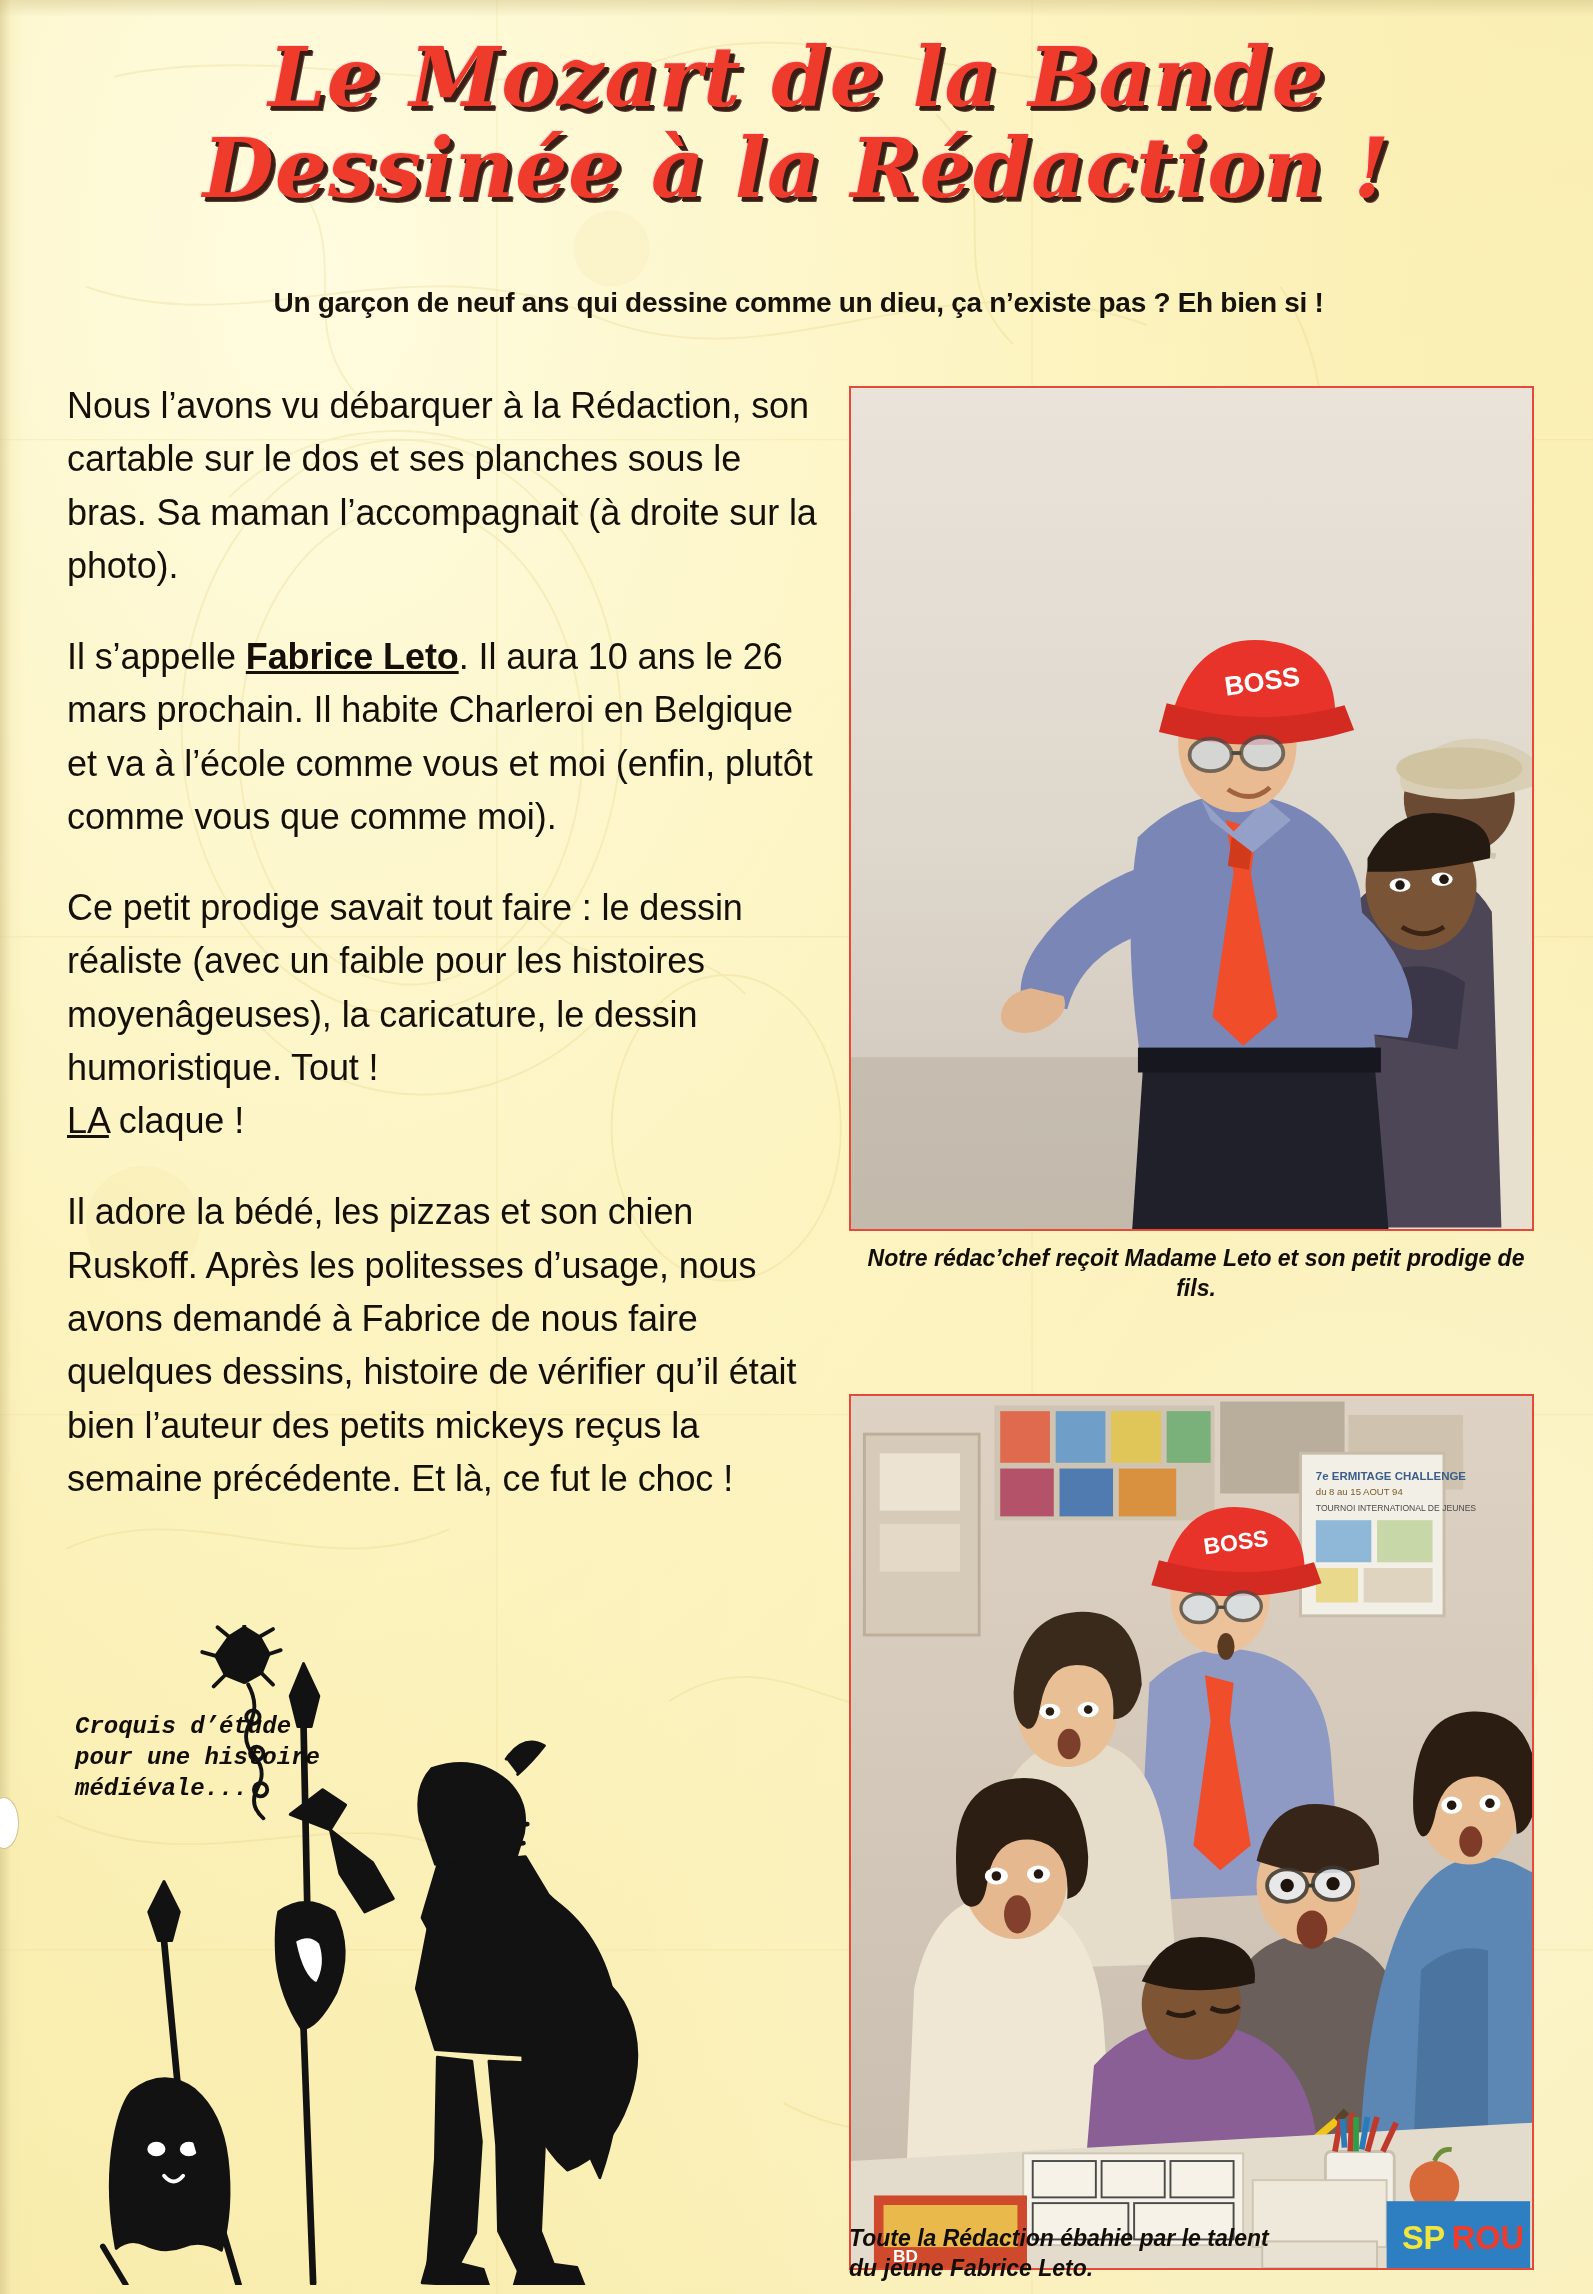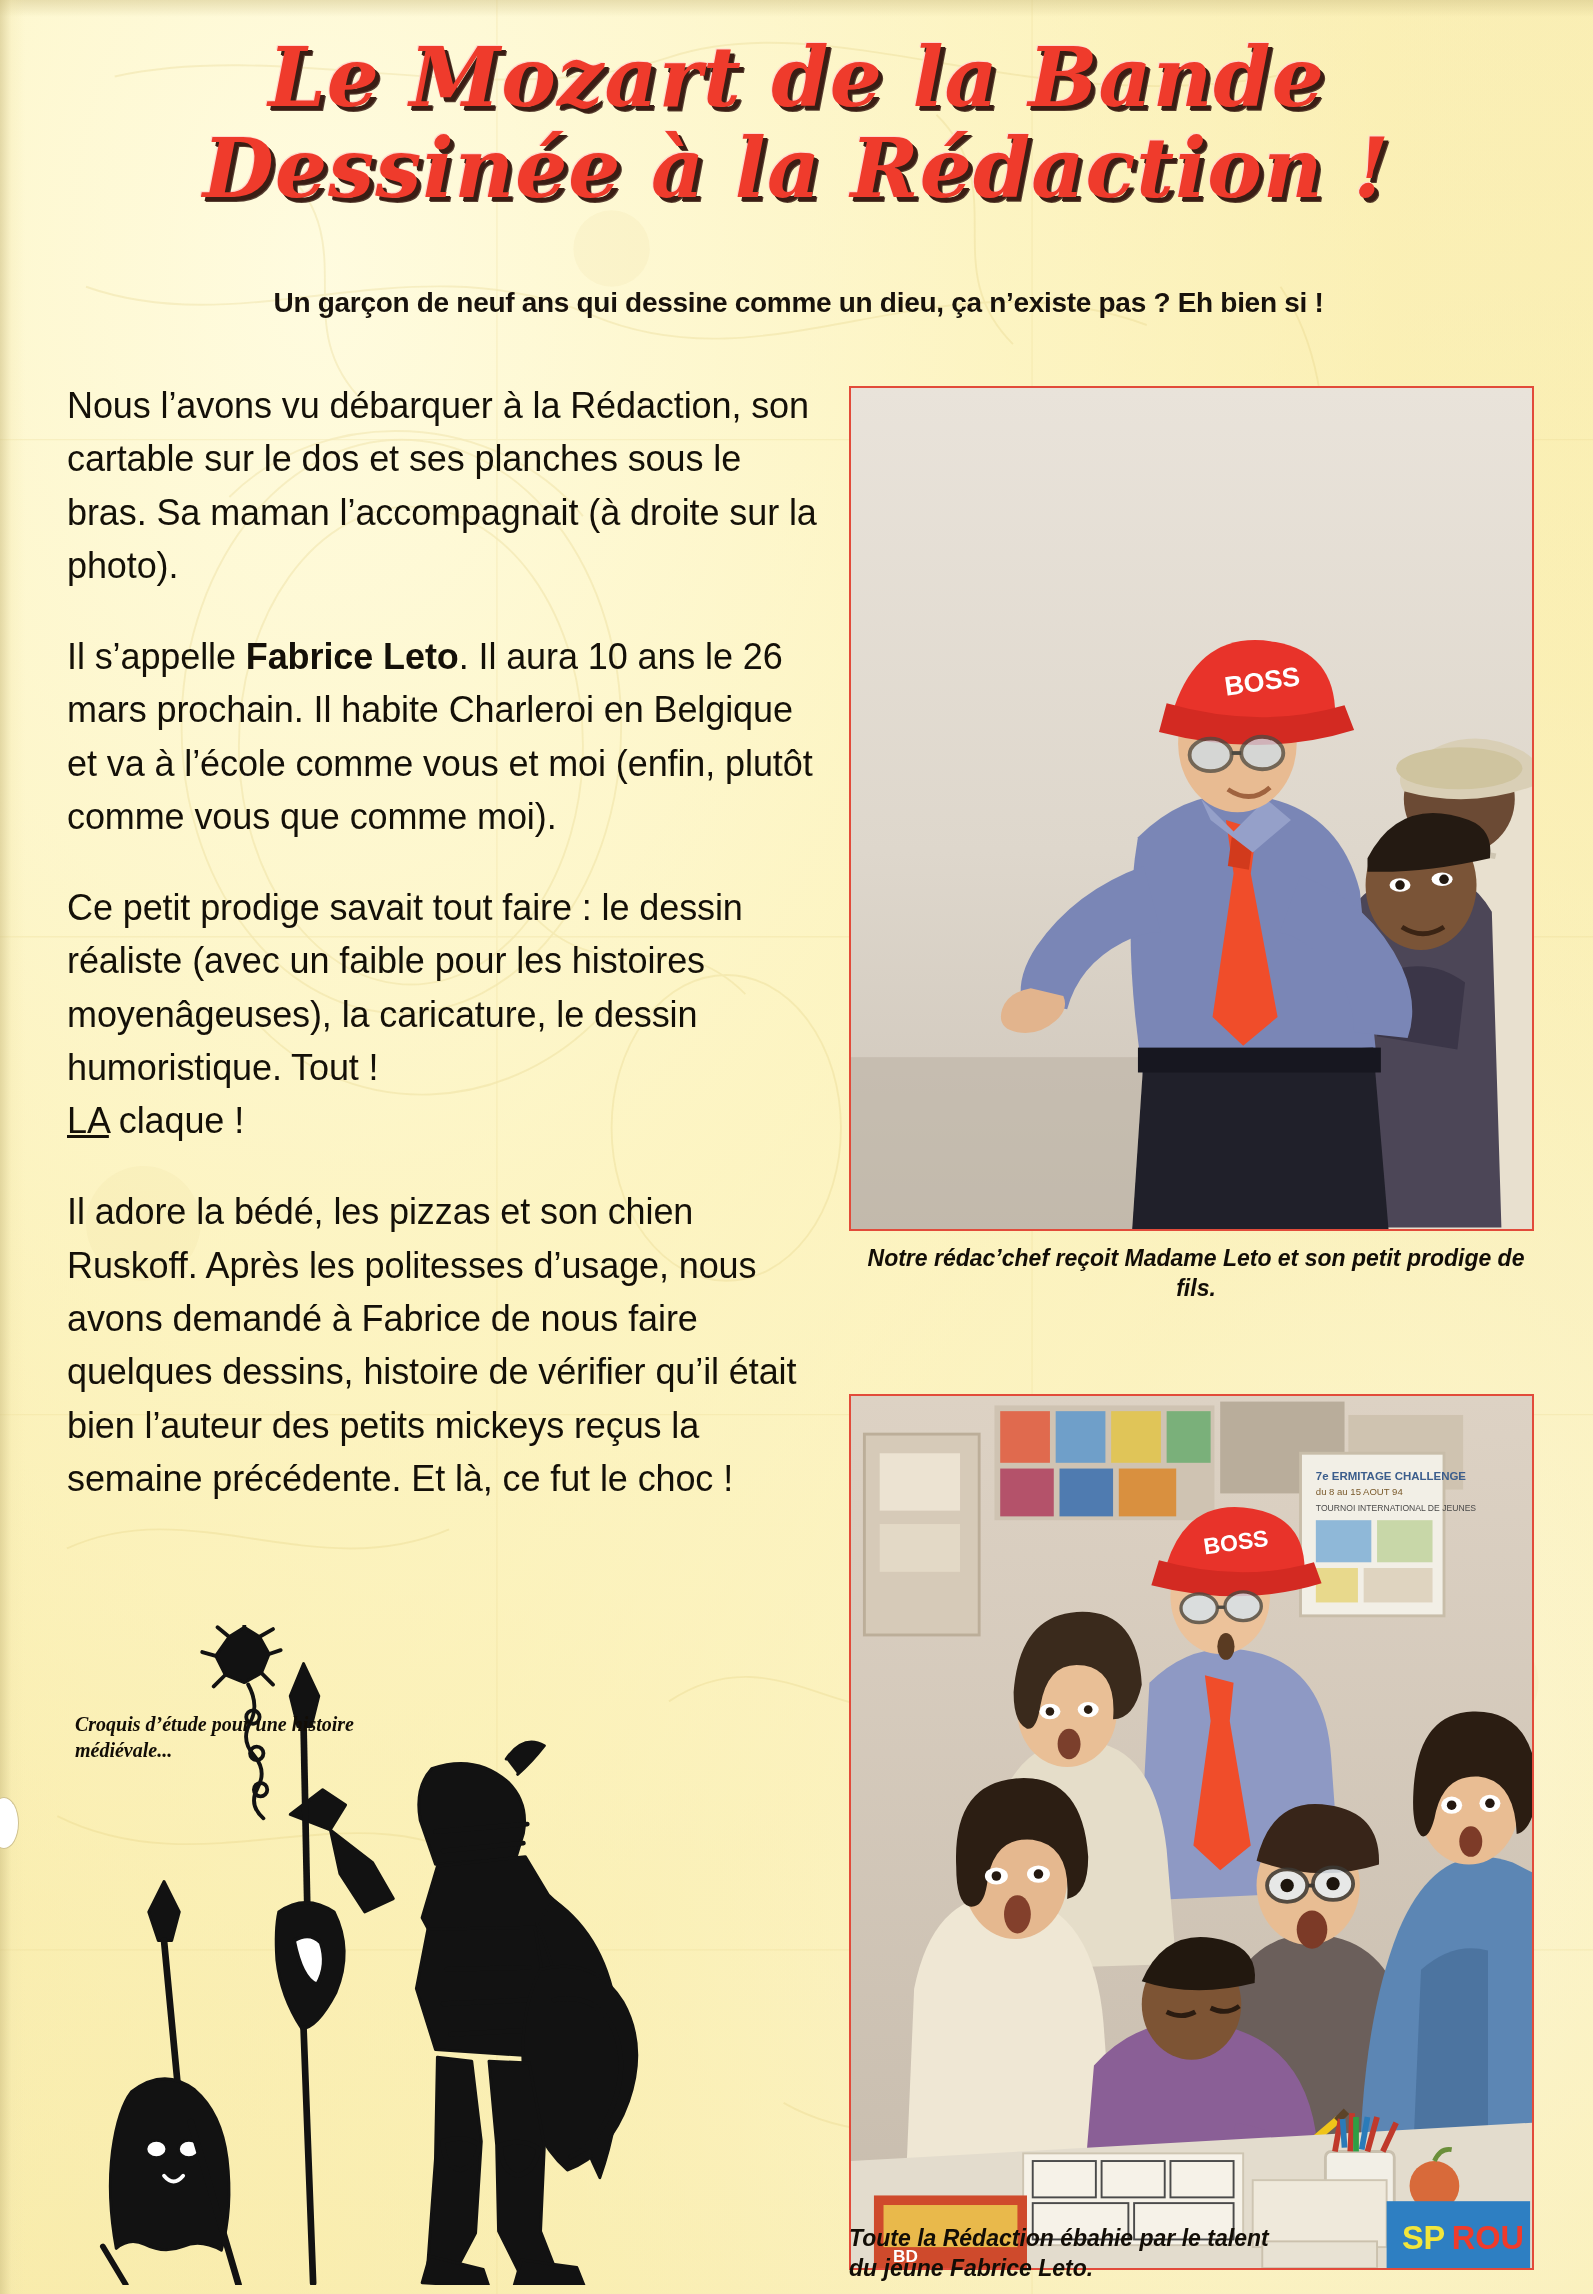--- a/index.html
+++ b/index.html
@@ -106,33 +106,33 @@
     font-family: "Liberation Sans", sans-serif;
     font-size: 36px;
     line-height: 1.48;
     color: #141008;
     letter-spacing: -0.1px;
   }
   .article p {
     margin: 0 0 38px 0;
   }
   .article p:last-child { margin-bottom: 0; }
-  .article b { font-weight: 700; }
+  .article b { font-weight: 700; text-decoration: underline; }
   .u { text-decoration: underline; }
 
   
   .sketch-caption {
     position: absolute;
     left: 75px;
     top: 1711px;
     width: 287px;
-    font-family: Liberation Serif, serif;
+    font-family: Liberation Mono, monospace;
     font-style: italic;
     font-weight: 700;
-    font-size: 20px;
+    font-size: 24px;
     line-height: 1.3;
     color: #120d06;
   }
 
   
   .sketch {
     position: absolute;
     left: 57px;
     top: 1625px;
     width: 755px;

